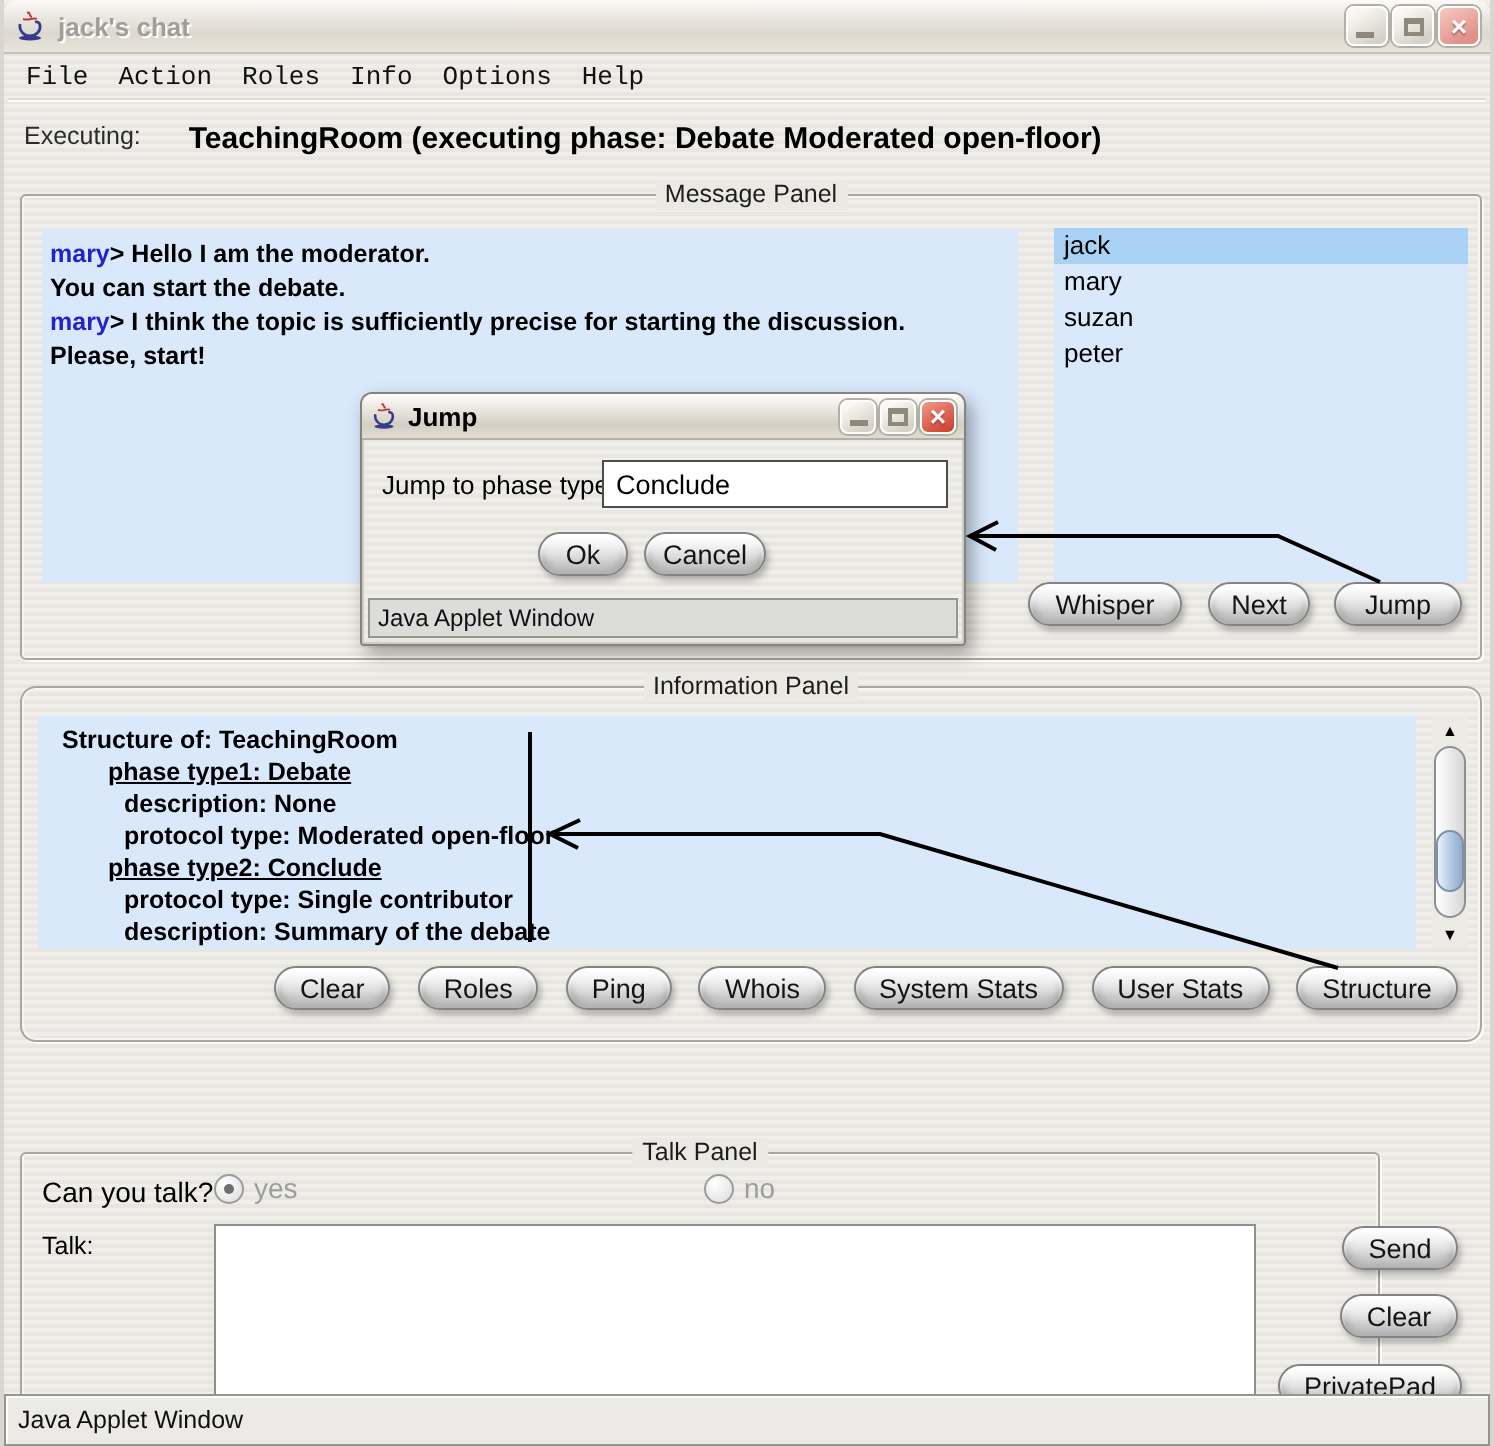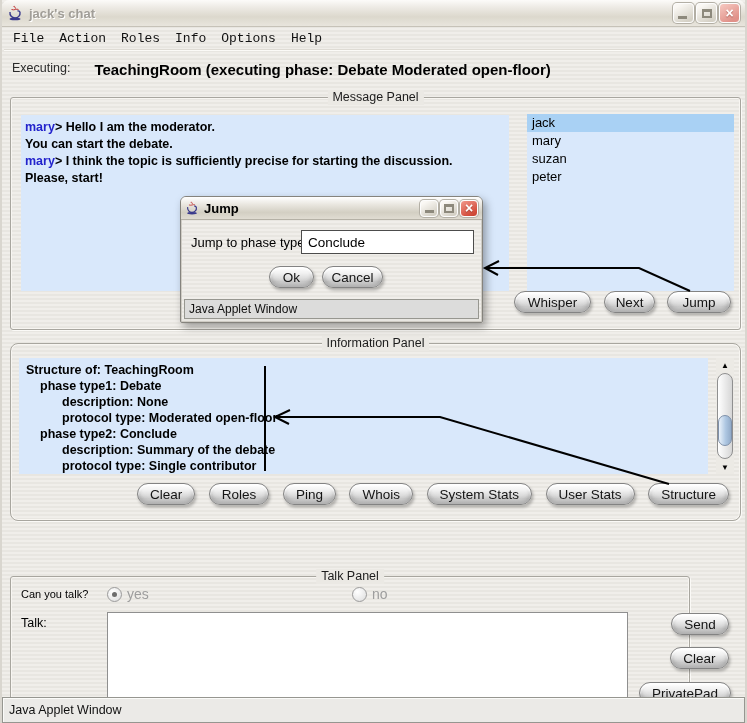--- a/index.html
+++ b/index.html
@@ -65,34 +65,34 @@
     border:1px solid #838383; padding:0 12px;
     background:linear-gradient(180deg,#ffffff 0%,#f2f2f2 30%,#d0d0d0 72%,#e4e4e4 100%);
     box-shadow:inset 0 2px 2px #fff, inset 0 -3px 4px rgba(105,105,105,.45), 1.5px 2.5px 3px rgba(0,0,0,.25);
     display:flex; align-items:center; justify-content:center;
     font-size:13.5px; color:#141414; white-space:nowrap; cursor:default;
   }
   
   #information-panel{ left:8px; top:343px; width:731px; height:178px;border-radius:8px; }
   #info-area{ left:8px; top:14px; width:689px; height:116px; padding-top:4px; }
   .info-line{ font-size:12.5px; font-weight:bold; color:#000; line-height:16px; }
-  .ind-0{ padding-left:7px; } .ind-1{ padding-left:21px; } .ind-2{ padding-left:43px; }
+  .ind-0{ padding-left:12px; } .ind-1{ padding-left:35px;text-decoration:underline; } .ind-2{ padding-left:43px; }
   .info-btn-row{ position:absolute; left:126px; right:11px; top:139px; height:22px; }
   .info-btn-row .pill{ position:relative; }
   .info-btn-row{ display:flex; justify-content:space-between; }
   
   #info-scrollbar{ position:absolute; left:705px; top:14px; width:18px; height:116px; display:flex; flex-direction:column; background:#eceae5; }
   .sb-btn{ height:14px; display:flex; align-items:center; justify-content:center; font-size:8px; color:#000; }
   .sb-track{ flex:1; margin:1px 1px; border:1px solid #8f8f8f; border-radius:9px;
     background:linear-gradient(90deg,#ffffff,#d6d6d6); position:relative; }
   .sb-thumb{ position:absolute; left:0; right:0; top:41px; height:31px; border-radius:8px;
     border:1px solid #7e90a9; background:linear-gradient(90deg,#eaf2fb,#aec7e2 55%,#92abc9); }
   
   #talk-panel{ left:8px; top:548px; width:680px; height:133px;margin-top:28px; }
-  .talk-question{ position:absolute; left:10px; top:11px; font-size:11px; color:#000; }
+  .talk-question{ position:absolute; left:10px; top:11px; font-size:14px; color:#000; }
   .radio-group-item{ position:absolute; display:flex; align-items:center; gap:5px; top:9px; }
   #radio-yes-wrap{ left:96px; } #radio-no-wrap{ left:341px; }
   .radio{ width:15px; height:15px; border-radius:50%; border:1px solid #9b9b9b;
     background:radial-gradient(circle at 35% 30%,#ffffff,#dcdcdc); position:relative; }
   .radio.checked::after{ content:""; position:absolute; inset:4px; border-radius:50%; background:#6d6d6d; }
   .radio-label{ font-size:14px; color:#9d9d9d; }
   .talk-label{ position:absolute; left:10px; top:39px; font-size:12.5px; color:#000; }
   #talk-input{ position:absolute; left:96px; top:35px; width:521px; height:93px;
     background:#fff; border:1px solid #8f8f8f; resize:none; font-family:"Liberation Sans",sans-serif; font-size:13px; }
   
@@ -195,22 +195,22 @@
 
 <div id="information-panel" class="panel">
   <span class="panel-title">Information Panel</span>
 
   <div id="info-area" class="blue-area">
     <div class="info-line ind-0">Structure of: TeachingRoom</div>
     <div class="info-line ind-1">phase type1: Debate</div>
     <div class="info-line ind-2">description: None</div>
     <div class="info-line ind-2">protocol type: Moderated open-floor</div>
     <div class="info-line ind-1">phase type2: Conclude</div>
+    <div class="info-line ind-2">protocol type: Single contributor</div>
     <div class="info-line ind-2">description: Summary of the debate</div>
-    <div class="info-line ind-2">protocol type: Single contributor</div>
   </div>
 
   <div id="info-scrollbar">
     <div class="sb-btn">
         <span>▲</span>
       </div>
     <div class="sb-track">
       <div class="sb-thumb"></div>
     </div>
     <div class="sb-btn">

